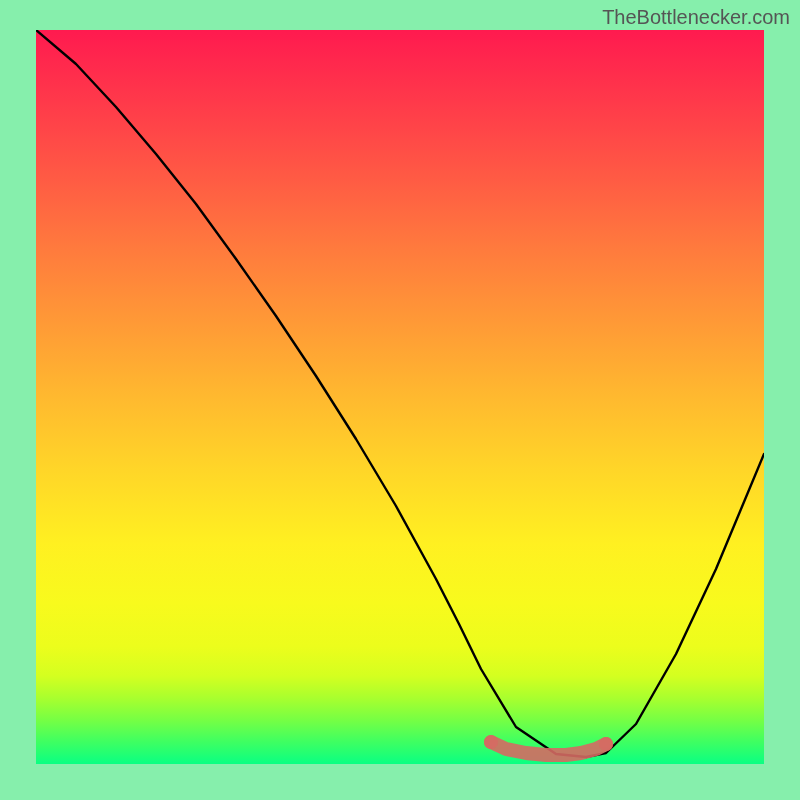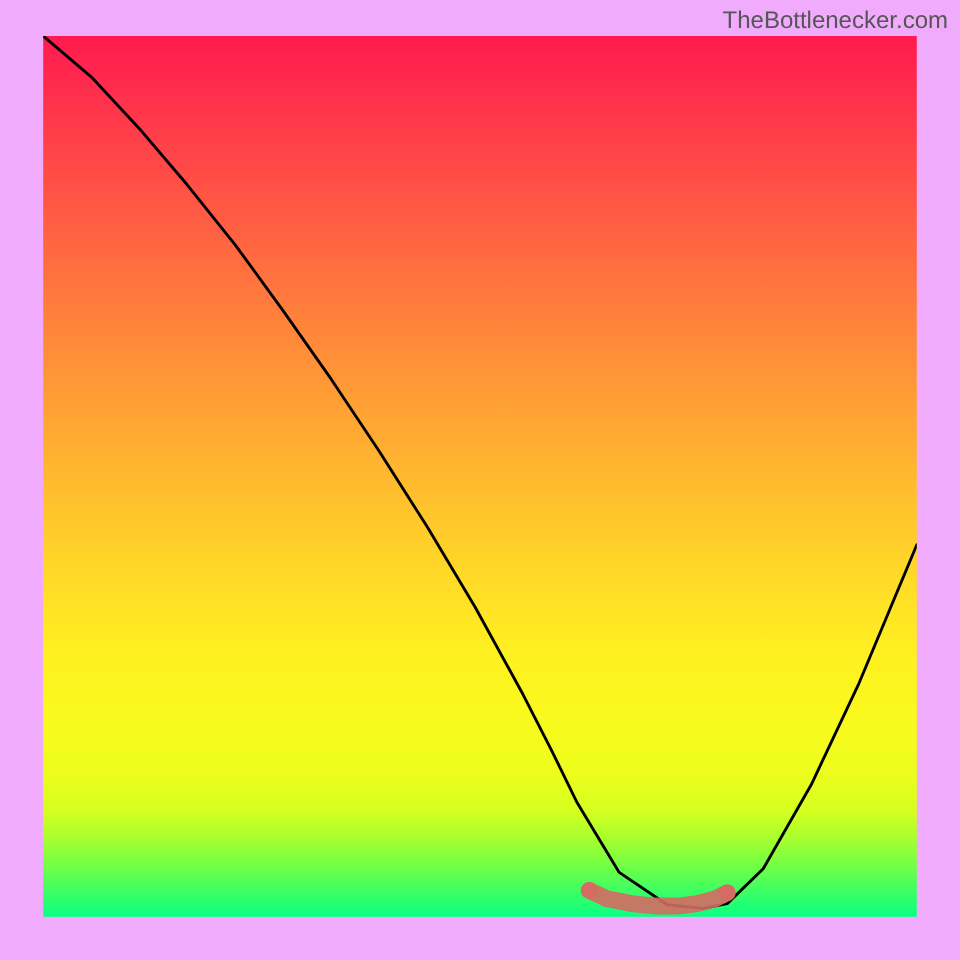--- a/index.html
+++ b/index.html
@@ -8,21 +8,21 @@
     background: #000;
     width: 800px;
     height: 800px;
     overflow: hidden;
     font-family: Arial, Helvetica, sans-serif;
   }
   .chart-container {
     position: relative;
     width: 800px;
     height: 800px;
-    background: #f0abfc;
+    background: #86efac;
   }
   .attribution {
     position: absolute;
     top: 6px;
     right: 10px;
     color: #555;
     font-size: 20px;
     font-weight: 500;
     z-index: 10;
   }

